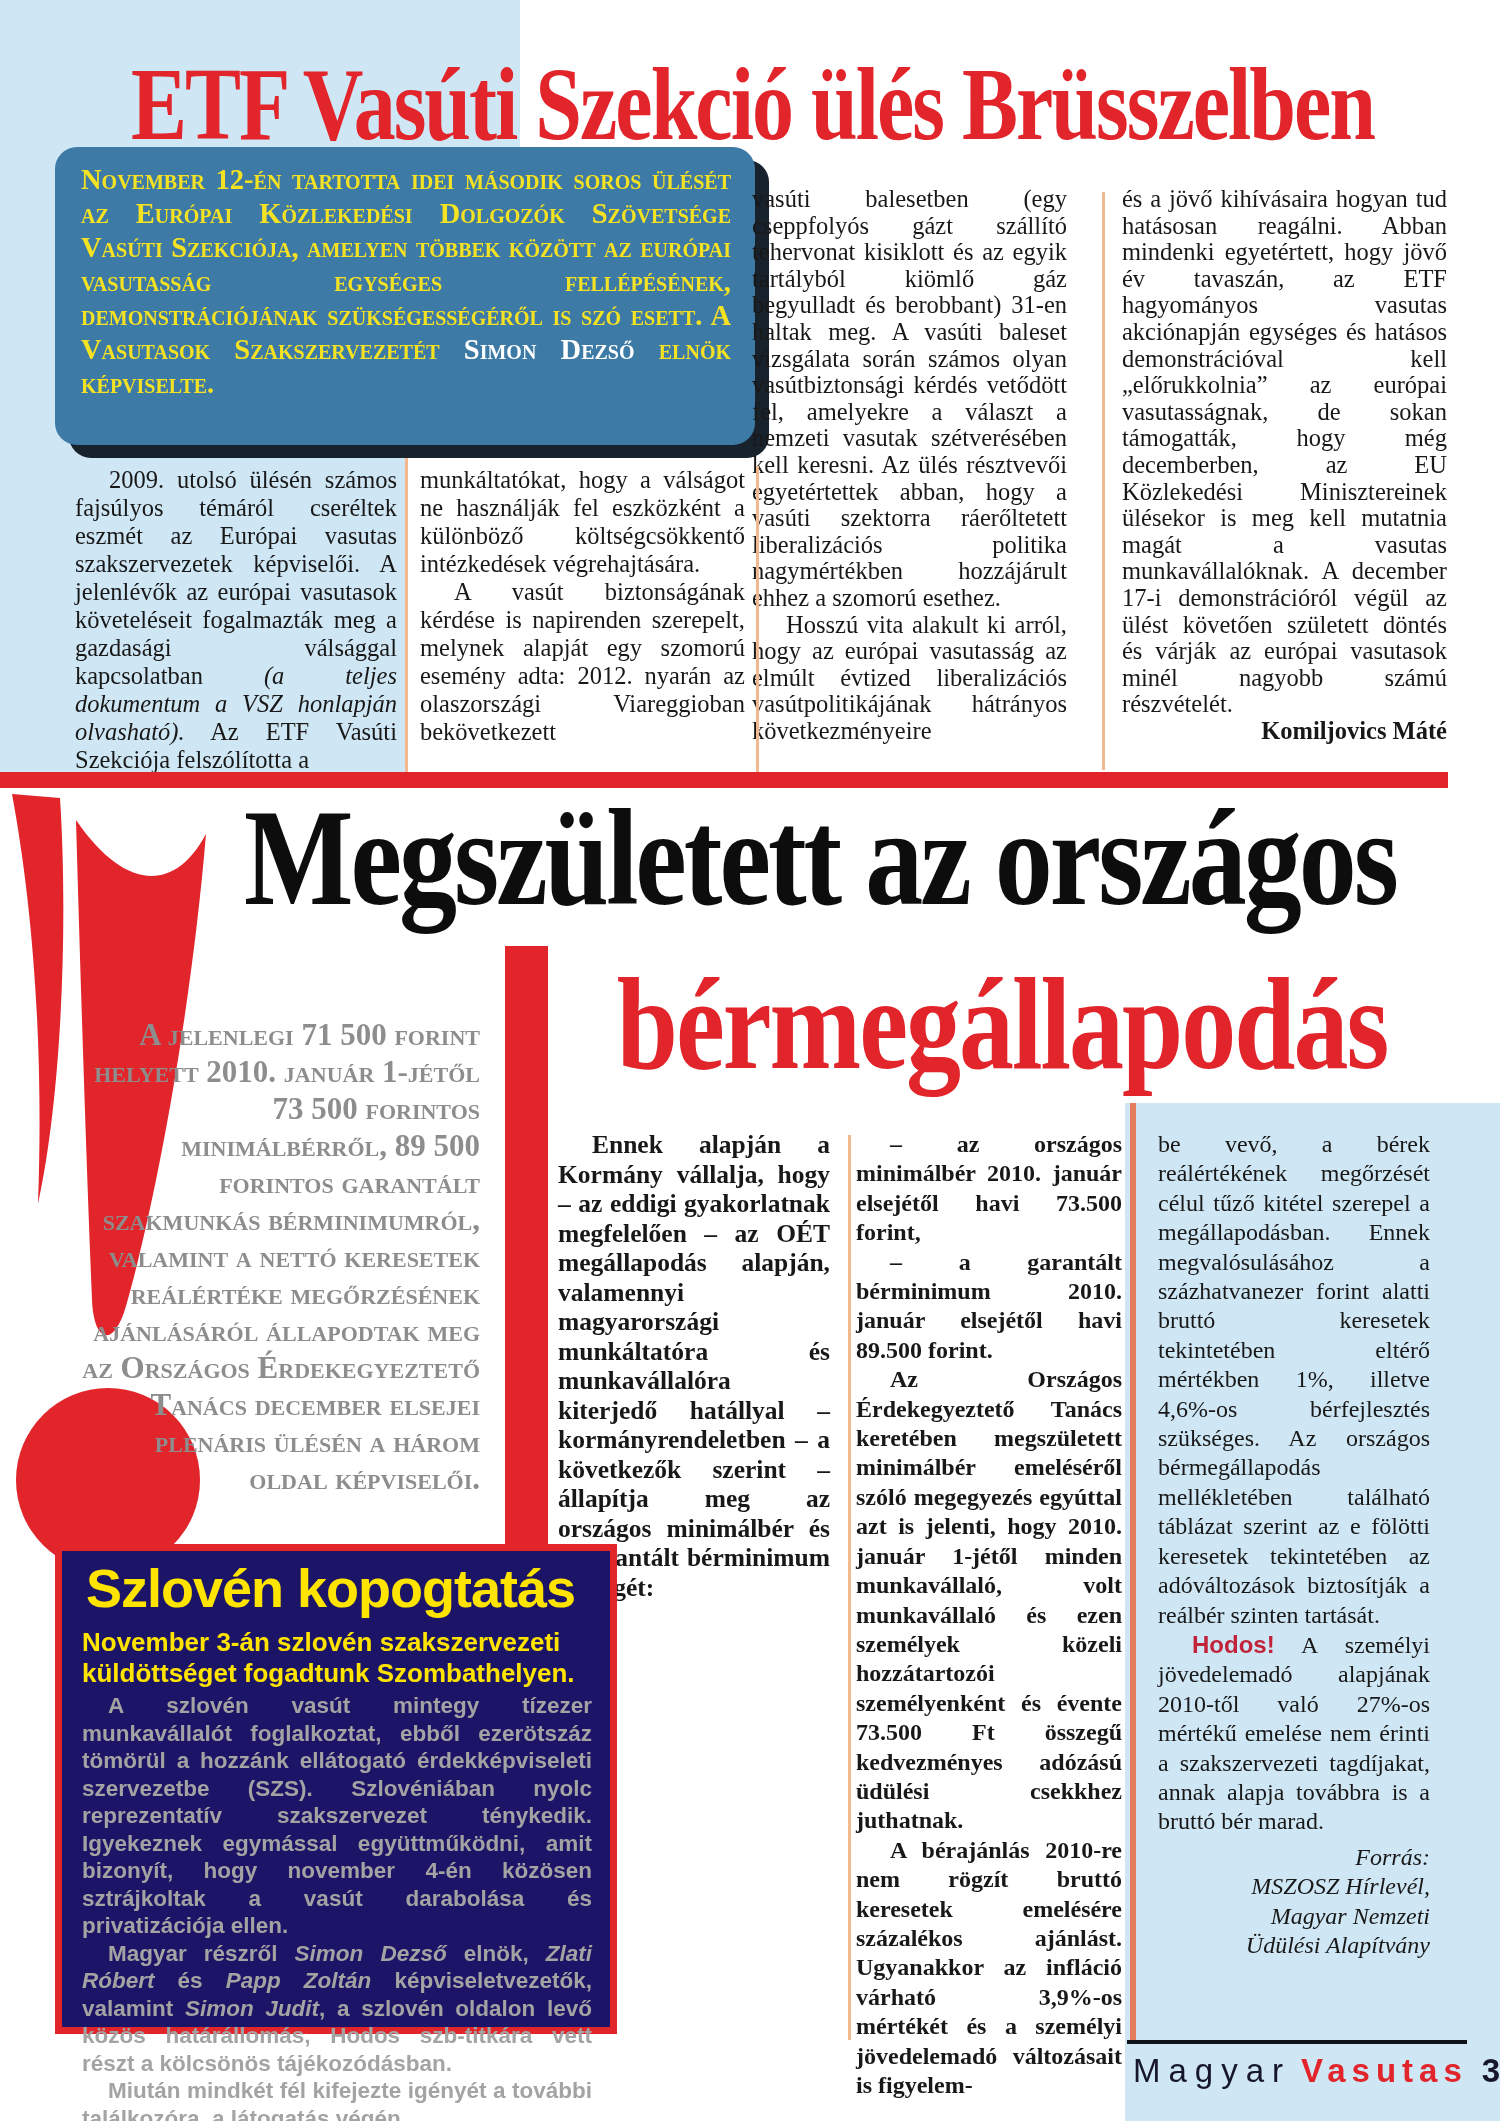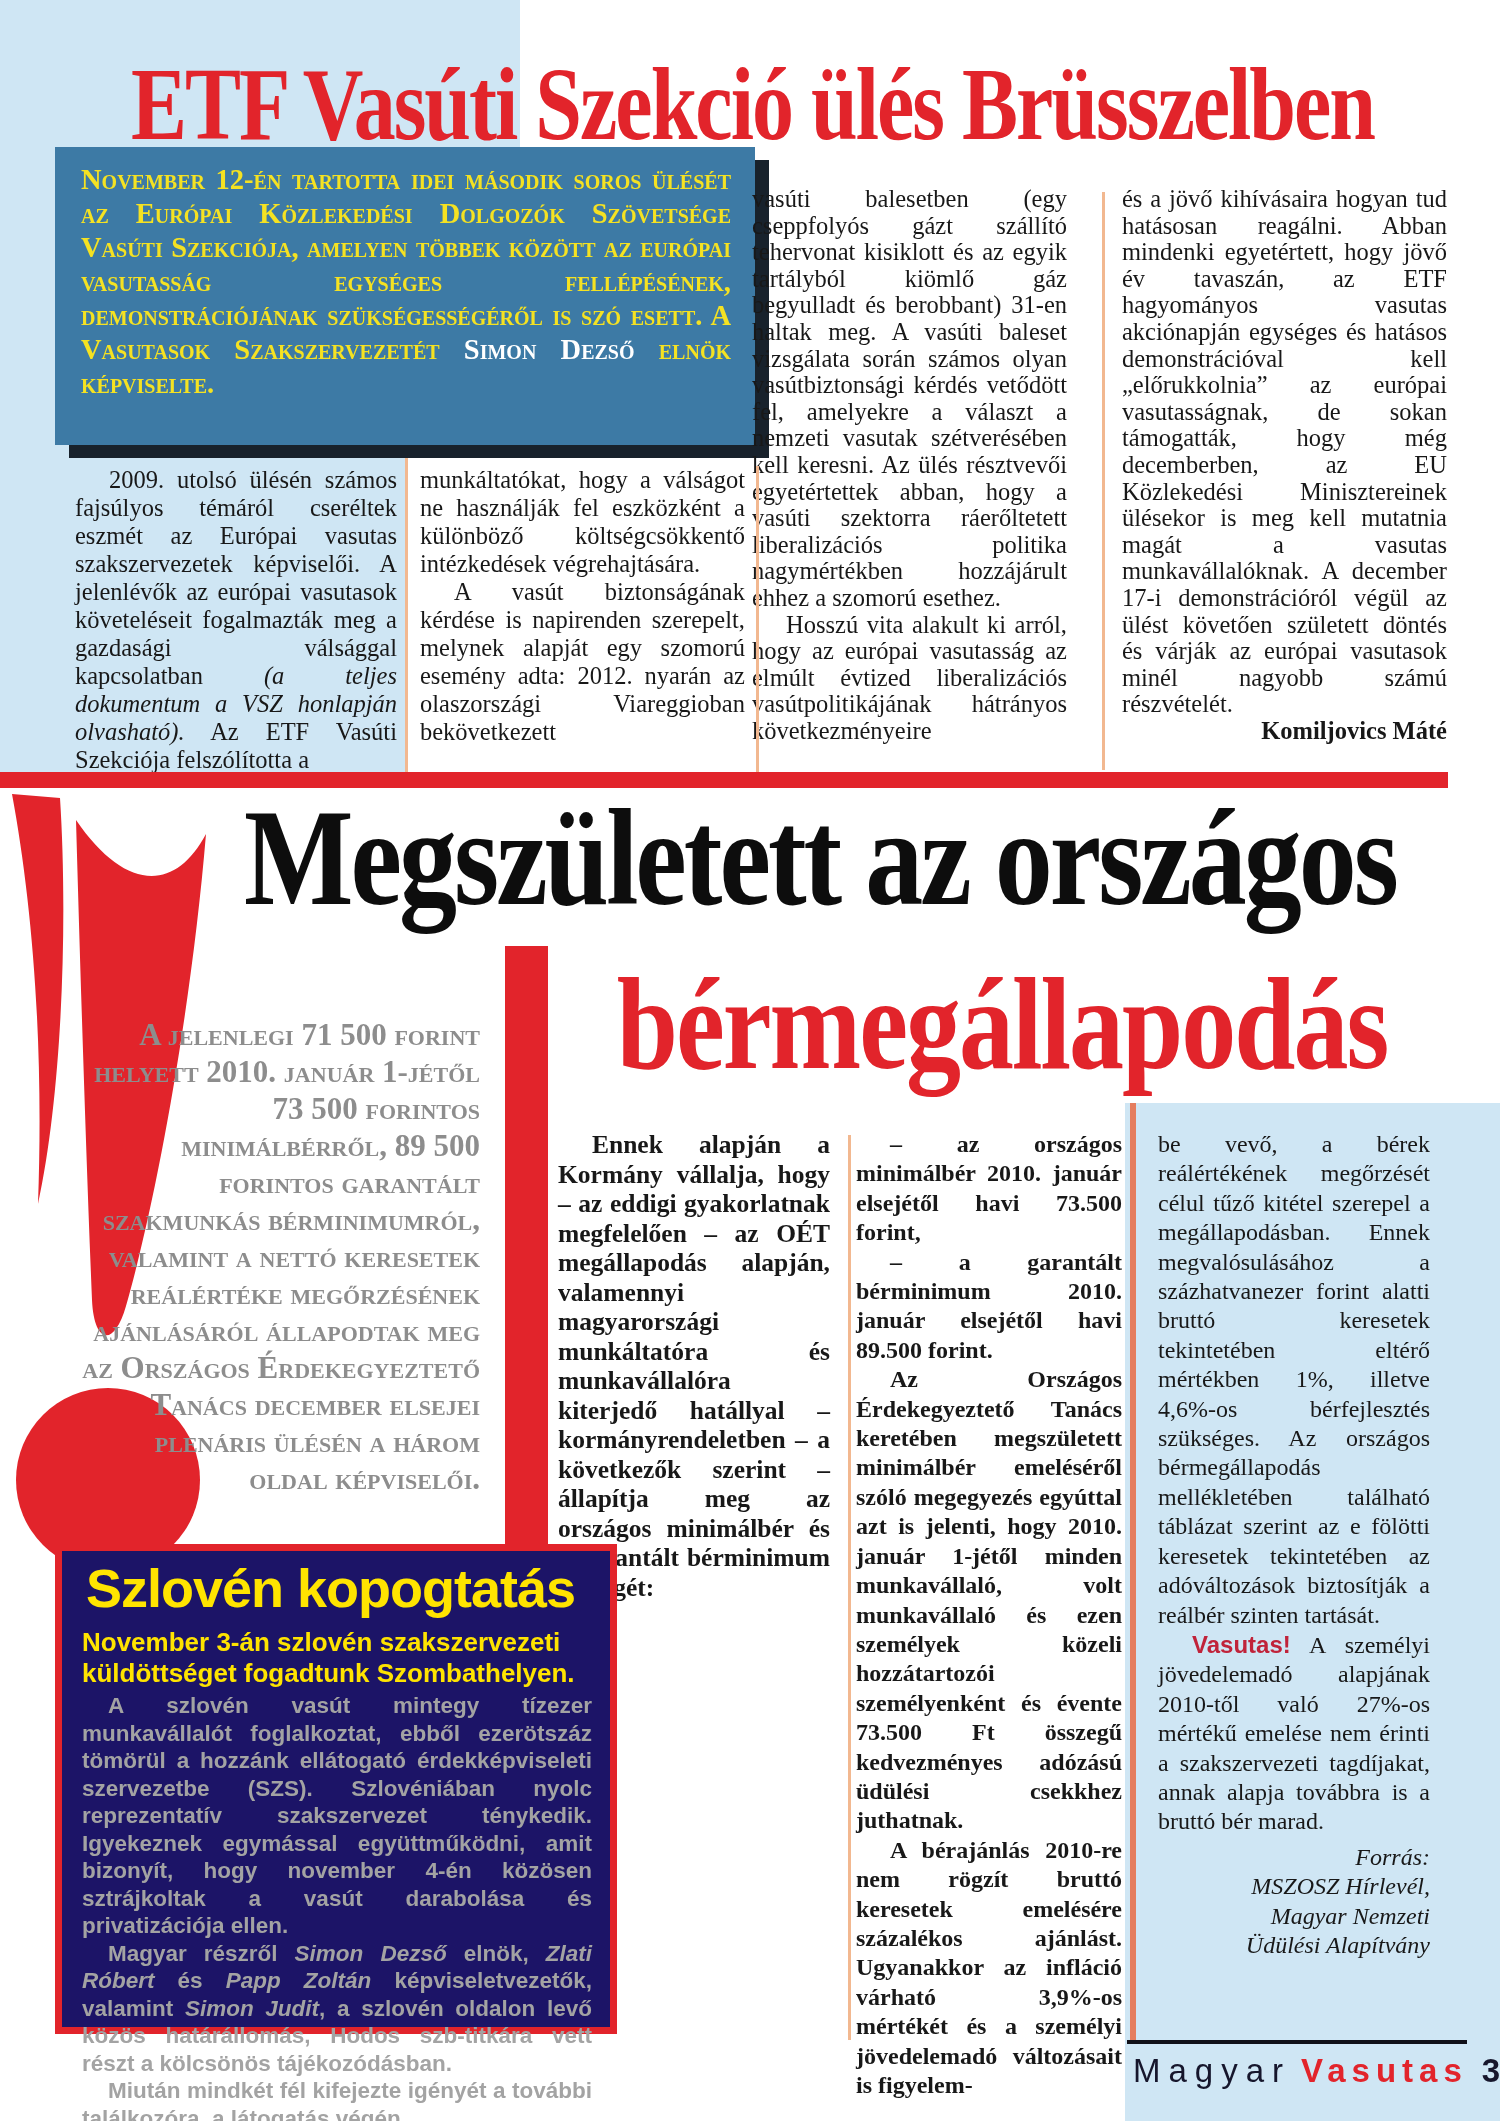--- a/index.html
+++ b/index.html
@@ -64,21 +64,21 @@
 
 <div id="page">
 
   <div class="abs lb" style="left:0;top:0;width:520px;height:150px;"></div>
   <div class="abs lb" style="left:0;top:0;width:406px;height:772px;"></div>
   <div class="abs lb" style="left:1125px;top:1103px;width:375px;height:1018px;"></div>
   <div class="abs" style="left:1130px;top:1103px;width:6px;height:940px;background:var(--salmon);"></div>
 
   <div class="abs headline1 serif" style="left:55px;top:44px;">ETF Vasúti Szekció ülés Brüsszelben</div>
 
-  <div class="abs introbox" style="left:55px;top:147px;">
+  <div class="abs introbox" style="left:55px;top:147px;border-radius:22px;">
     <div class="introtext serif"><span>November 12-én tartotta idei második soros ülését az Európai Közlekedési Dolgozók Szövetsége Vasúti Szekciója, amelyen többek között az európai vasutasság egységes fellépésének, demonstrációjának szükségességéről is szó esett. A Vasutasok Szakszervezetét </span><span class="white">Simon Dezső</span><span> elnök képviselte.</span></div>
   </div>
 
   <div class="abs body-col serif" style="left:75px;top:466px;width:322px;">
     <p><span class="ind" style="display:inline-block;width:34px;"></span><span>2009. utolsó ülésén számos fajsúlyos témáról cseréltek eszmét az Európai vasutas szakszervezetek képviselői. A jelenlévők az európai vasutasok követeléseit fogalmazták meg a gazdasági válsággal kapcsolatban </span><i>(a teljes dokumentum a VSZ honlapján olvasható).</i><span> Az ETF Vasúti Szekciója felszólította a</span></p>
   </div>
 
   <div class="abs body-col serif" style="left:420px;top:466px;width:325px;">
     <p>munkáltatókat, hogy a válságot ne használják fel eszközként a különböző költségcsökkentő intézkedések végrehajtására.</p>
     <p class="ind">A vasút biztonságának kérdése is napirenden szerepelt, melynek alapját egy szomorú esemény adta: 2012. nyarán az olaszországi Viareggioban bekövetkezett</p>
@@ -120,21 +120,21 @@
 
   <div class="abs body-col midcol serif" style="left:856px;top:1130px;width:266px;font-weight:bold;">
     <p class="ind">– az országos minimálbér 2010. január elsejétől havi 73.500 forint,</p>
     <p class="ind">– a garantált bérminimum 2010. január elsejétől havi 89.500 forint.</p>
     <p class="ind">Az Országos Érdekegyeztető Tanács keretében megszületett minimálbér emeléséről szóló megegyezés egyúttal azt is jelenti, hogy 2010. január 1-jétől minden munkavállaló, volt munkavállaló és ezen személyek közeli hozzátartozói személyenként és évente 73.500 Ft összegű kedvezményes adózású üdülési csekkhez juthatnak.</p>
     <p class="ind">A bérajánlás 2010-re nem rögzít bruttó keresetek emelésére százalékos ajánlást. Ugyanakkor az infláció várható 3,9%-os mértékét és a személyi jövedelemadó változásait is figyelem-</p>
   </div>
 
   <div class="abs body-col midcol serif" style="left:1158px;top:1130px;width:272px;">
     <p>be vevő, a bérek reálértékének megőrzését célul tűző kitétel szerepel a megállapodásban. Ennek megvalósulásához a százhatvanezer forint alatti bruttó keresetek tekintetében eltérő mértékben 1%, illetve 4,6%-os bérfejlesztés szükséges. Az országos bérmegállapodás mellékletében található táblázat szerint az e fölötti keresetek tekintetében az adóváltozások biztosítják a reálbér szinten tartását.</p>
-    <p class="ind"><span class="fontos">Vasutas!</span><span> A személyi jövedelemadó alapjának 2010-től való 27%-os mértékű emelése nem érinti a szakszervezeti tagdíjakat, annak alapja továbbra is a bruttó bér marad.</span></p>
+    <p class="ind"><span class="fontos">Hodos!</span><span> A személyi jövedelemadó alapjának 2010-től való 27%-os mértékű emelése nem érinti a szakszervezeti tagdíjakat, annak alapja továbbra is a bruttó bér marad.</span></p>
     <div class="sourceblock">
       <div>Forrás:</div>
       <div>MSZOSZ Hírlevél,</div>
       <div>Magyar Nemzeti</div>
       <div>Üdülési Alapítvány</div>
     </div>
   </div>
 
   <div class="abs szlbox sans" style="left:55px;top:1544px;">
     <div class="szltitle">Szlovén kopogtatás</div>

